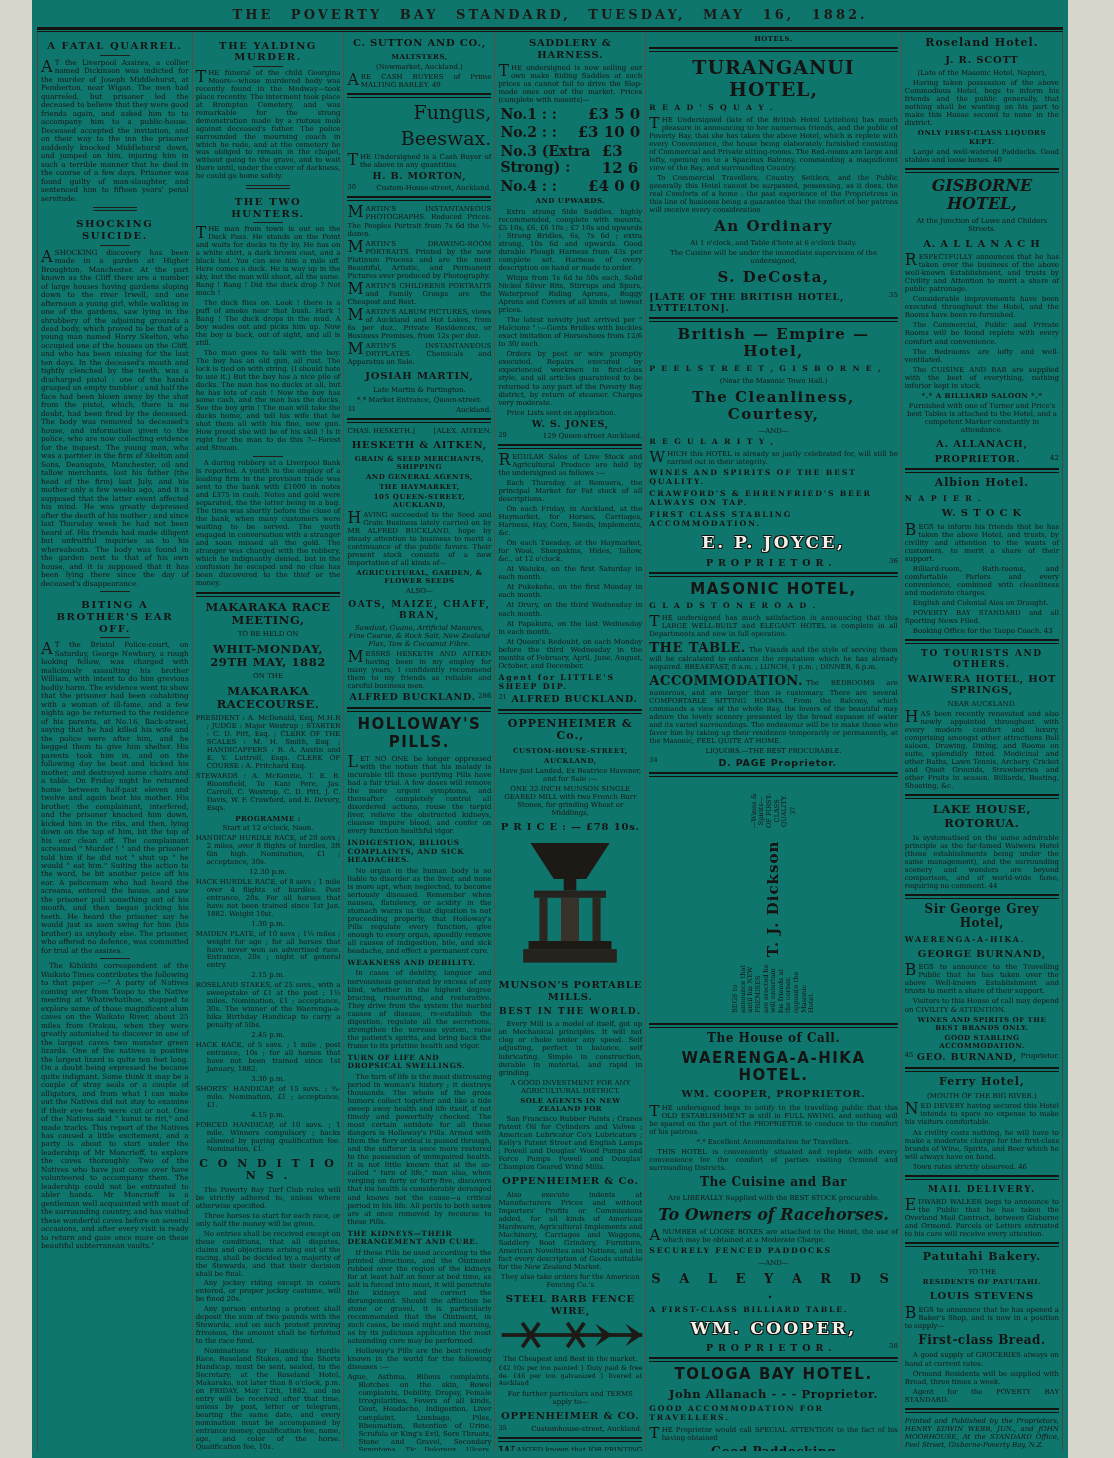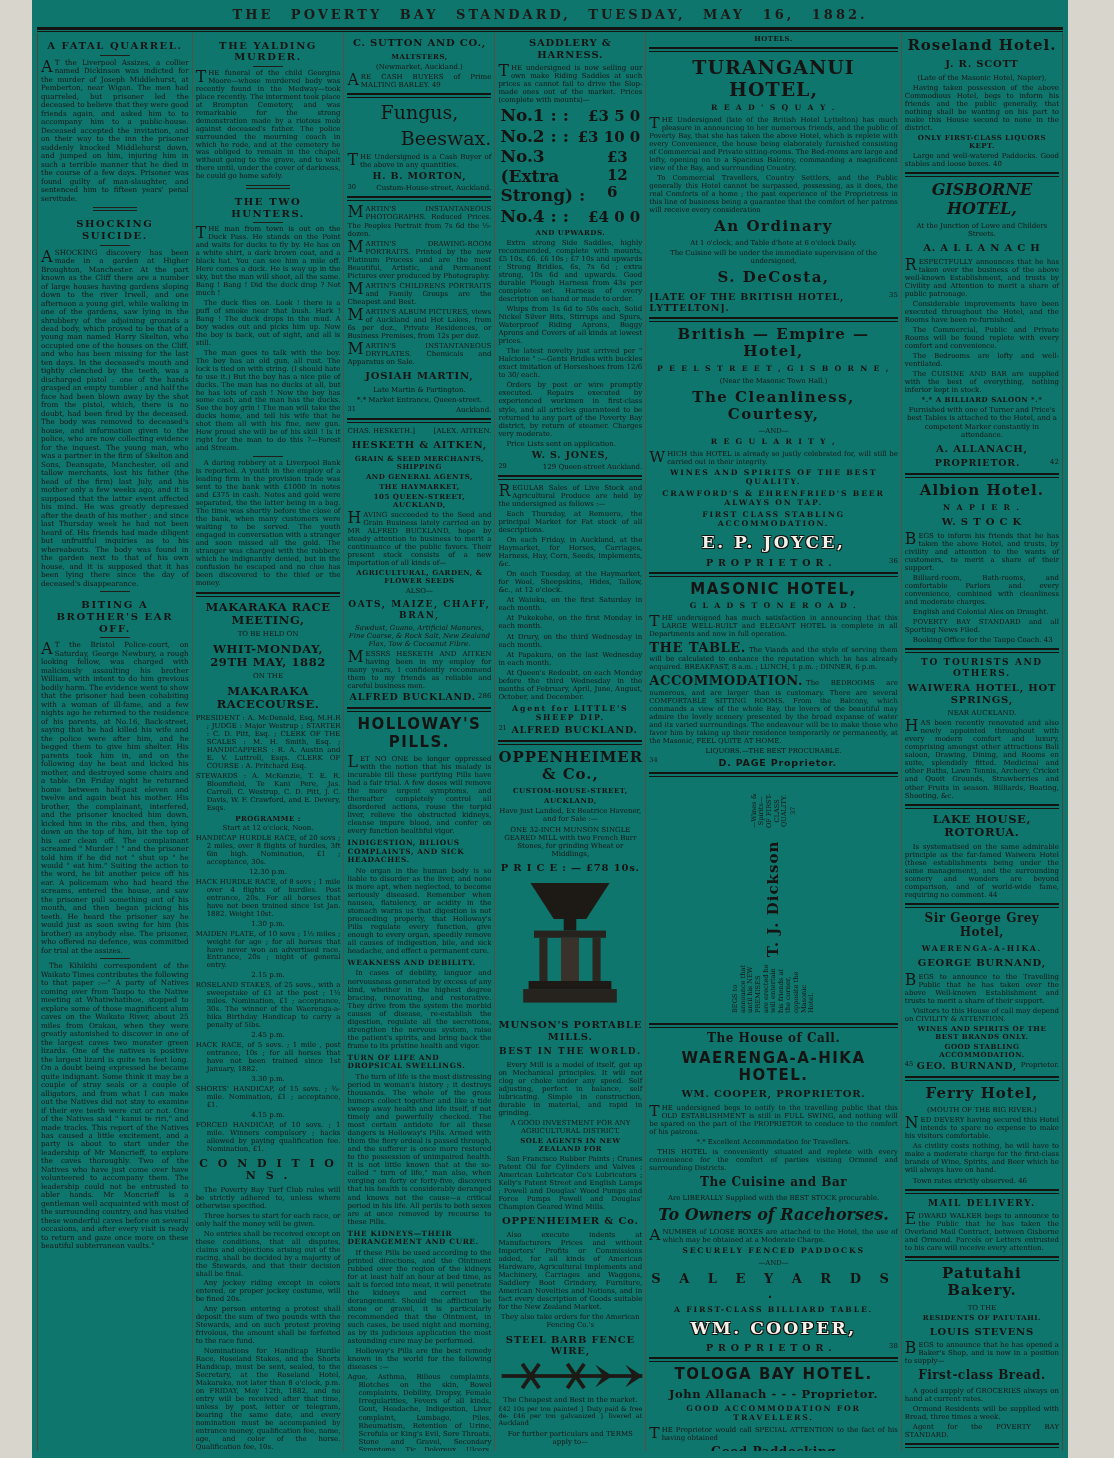--- a/index.html
+++ b/index.html
@@ -21,41 +21,41 @@
   .dsep{width:44px;margin:4px auto;border-top:1px solid #211e1a;border-bottom:1px solid #211e1a;height:2px;}
   .xr{margin:4px 0;border-top:2px solid #15130f;border-bottom:1px solid #15130f;height:2px;}
   .para{text-align:justify;margin:2px 0;text-indent:8px;}
   .para.ni{text-indent:0;}
   .para.ctr{text-align:center;text-indent:0;}
   .para.it{font-style:italic;}
   .para.sm{font-size:0.92em;}
   .lp{text-align:justify;margin:2px 0;padding-left:11px;text-indent:-11px;}
   .lb{text-align:center;margin:2px 0;font-size:1em;}
   .lb2{text-align:center;margin:2px 0;font-weight:600;letter-spacing:0.5px;}
-  .lb3{text-align:center;margin:3px 0;font-weight:600;letter-spacing:1.8px;font-size:1.12em;}
+  .lb3{margin:3px 0;font-weight:600;letter-spacing:1.8px;font-size:1.12em;}
   .subhead{font-weight:600;letter-spacing:0.6px;margin:4px 0 2px;font-size:1.05em;}
   .disp{text-align:center;margin:4px 0;}
-  .al{text-align:center;}.ar{text-align:right;}
+  .al{text-align:right;}.ar{text-align:right;}
   .d-giant{font-size:19px;font-weight:700;letter-spacing:1px;}
-  .d-big{font-size:15px;font-weight:700;letter-spacing:1px;}
+  .d-big{font-size:11px;font-weight:700;letter-spacing:1px;}
   .d-med{font-size:11.5px;font-weight:700;letter-spacing:0.6px;}
   .d-sm{font-size:10px;font-weight:700;letter-spacing:0.8px;}
   .d-sm2{font-size:9px;font-weight:700;letter-spacing:1.6px;}
   .d-didone{font-size:19px;font-weight:500;}
   .d-cond{font-size:11px;font-weight:700;letter-spacing:3px;}
   .d-italic{font-size:16px;font-weight:700;font-style:italic;}
   .d-sans{font-family:"DejaVu Sans",sans-serif;font-size:15px;font-weight:700;letter-spacing:1.5px;}
   .d-script{font-family:"DejaVu Sans",sans-serif;font-size:14px;font-weight:600;}
   .d-fancy{font-size:15px;font-weight:800;letter-spacing:1.5px;}
   .d-fancy2{font-size:12px;font-weight:800;letter-spacing:0.5px;}
   .d-spaced{font-size:13px;font-weight:700;letter-spacing:7px;}
   .d-outline{font-size:17px;font-weight:700;letter-spacing:2.5px;color:#f3f1ea;
     text-shadow:-1px -1px 0 #15130f,1px -1px 0 #15130f,-1px 1px 0 #15130f,1px 1px 0 #15130f;}
   .pricerow{display:flex;justify-content:space-between;align-items:baseline;font-weight:800;margin:1px 2px;}
-  .pr-l{font-size:17px;}.pr-r{font-size:15px;}
+  .pr-l{font-size:14px;}.pr-r{font-size:15px;}
   .sigrow{display:flex;justify-content:space-between;align-items:flex-start;margin:2px 0;}
   .signame{font-size:9.5px;font-weight:700;letter-spacing:0.8px;margin:0 auto;}
   .refnum{font-size:0.95em;}
   .sigsub{font-size:1em;}
   .tcrow{display:flex;justify-content:space-between;margin:2px 0;font-size:1em;}
   .dropcap{float:left;font-size:2.25em;line-height:0.82;padding:1px 2px 0 0;font-weight:500;}
   .leadword{font-size:1.9em;font-weight:700;letter-spacing:0.5px;margin-right:3px;}
   .fig{text-align:center;margin:3px 0;}
   .vert-ad{height:238px;position:relative;margin:3px 0;}
   .vert-inner{position:absolute;left:50%;top:50%;width:226px;transform:translate(-50%,-50%) rotate(-90deg);

